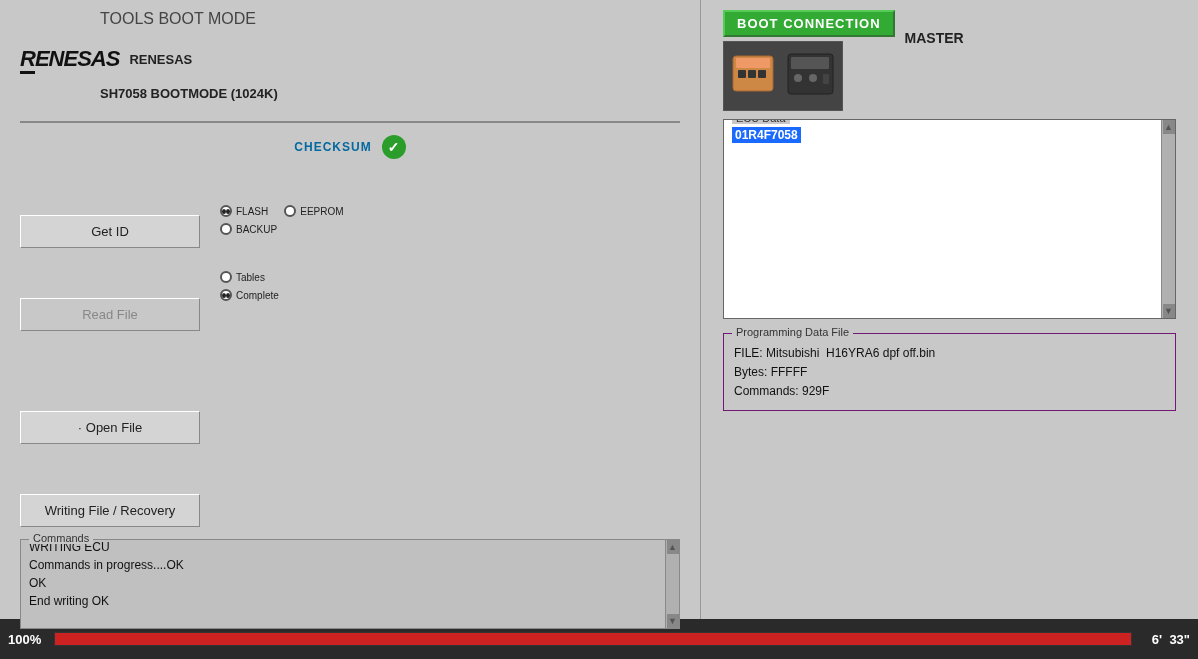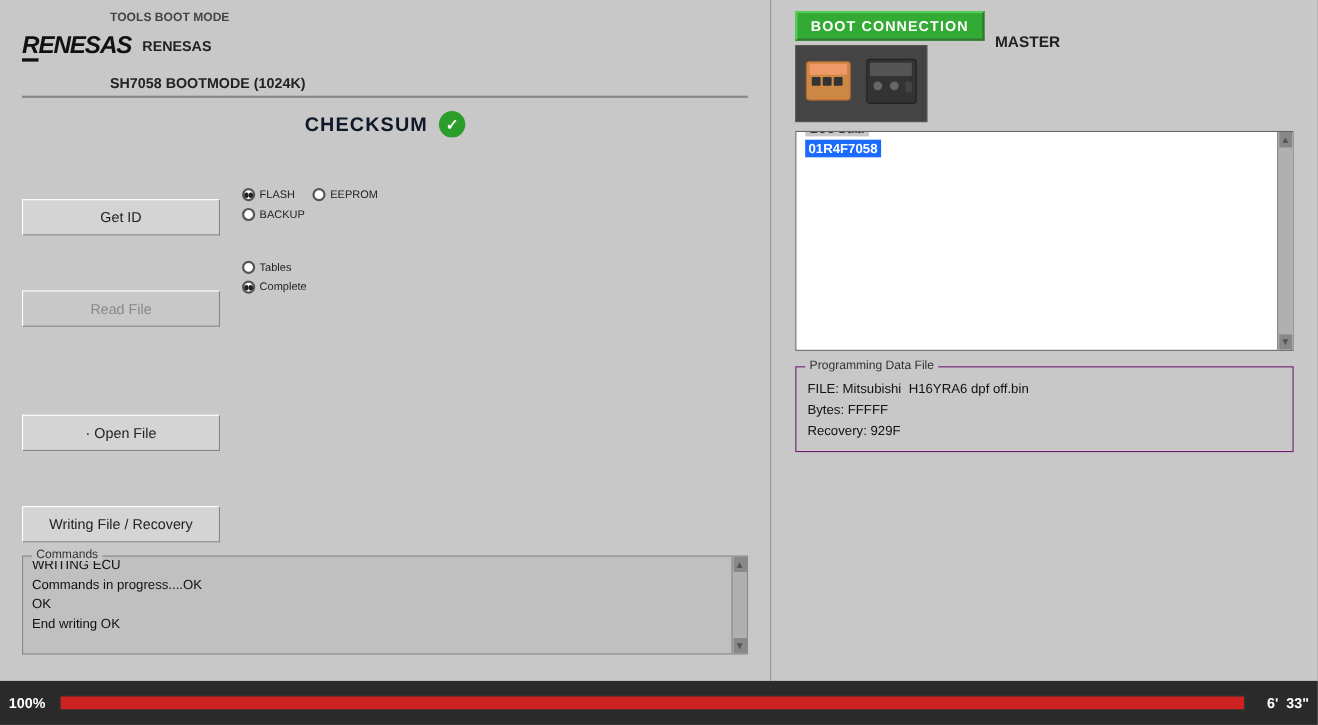--- a/index.html
+++ b/index.html
@@ -36,23 +36,23 @@
 
     .checksum-row {
       display: flex;
       align-items: center;
       justify-content: center;
       gap: 10px;
       margin-bottom: 16px;
     }
 
     .checksum-label {
-      font-size: 18px;
-      font-weight: bold;
-      color: #0f172a;
+      font-size: 12px;
+      font-weight: bold;
+      color: #0369a1;
       letter-spacing: 1px;
     }
 
     .checksum-icon {
       width: 24px;
       height: 24px;
       background: #2a9d2a;
       border-radius: 50%;
       display: flex;
       align-items: center;
@@ -236,25 +236,24 @@
       min-width: 50px;
       text-align: right;
     }
 
     .left-main {
       flex: 1;
       padding: 10px 20px;
     }
 
     .tools-line {
-      font-size: 11px;
+      font-size: 16px;
       color: #444;
       margin-left: 80px;
-      margin-bottom: 6px;
-      font-weight: bold;
+      margin-bottom: 18px;
     }
 
     .brand-section {
       display: flex;
       align-items: center;
       gap: 10px;
       margin-bottom: 14px;
     }
   </style>
 </head>
@@ -269,21 +268,21 @@
       <div class="tools-line">TOOLS BOOT MODE</div>
 
       <div class="brand-section">
 
         <div style="font-family: Arial Black, sans-serif; font-weight:900; font-size:22px; color:#111; font-style:italic; letter-spacing:-1px;">
           <span style="border-bottom: 3px solid #111;">R</span><span style="font-weight:900;">ENESAS</span>
         </div>
         <span style="font-size:13px; font-weight:bold; color:#222;">RENESAS</span>
       </div>
 
-      <div style="font-size:13px; font-weight:bold; color:#222; margin-left:80px; margin-bottom:4px;">SH7058  BOOTMODE (1024K)</div>
+      <div style="font-size:13px; font-weight:bold; color:#222; margin-left:80px; margin-bottom:20px;">SH7058  BOOTMODE (1024K)</div>
 
       <div class="separator"></div>
 
       <div class="checksum-row">
         <span class="checksum-label">CHECKSUM</span>
         <div class="checksum-icon">✓</div>
       </div>
 
       <div class="buttons-and-options">
         <div class="button-column">
@@ -396,21 +395,21 @@
         </div>
       </div>
 
       <div style="position: relative; border: 1px solid #701a75; background: #c8c8c8; padding: 10px 10px 8px 10px; margin-top: 4px;">
         <span style="font-size:11px; color:#333; background:#c8c8c8; padding:0 4px; position:absolute; top:-8px; left:8px;">Programming Data File</span>
         <div style="font-size:12px; color:#111; line-height:1.6;">
           <div>
             <span>FILE: Mitsubishi</span>&nbsp;&nbsp;<span>H16YRA6 dpf off.bin</span>
           </div>
           <div>Bytes: FFFFF</div>
-          <div>Recovery: 929F</div>
+          <div>Commands: 929F</div>
         </div>
       </div>
 
     </div>
   </div>
 
   <div class="bottom-bar">
     <span class="percent-label">100%</span>
     <div class="progress-bar-container">
       <div class="progress-bar-fill" style="width: 100%;"></div>

